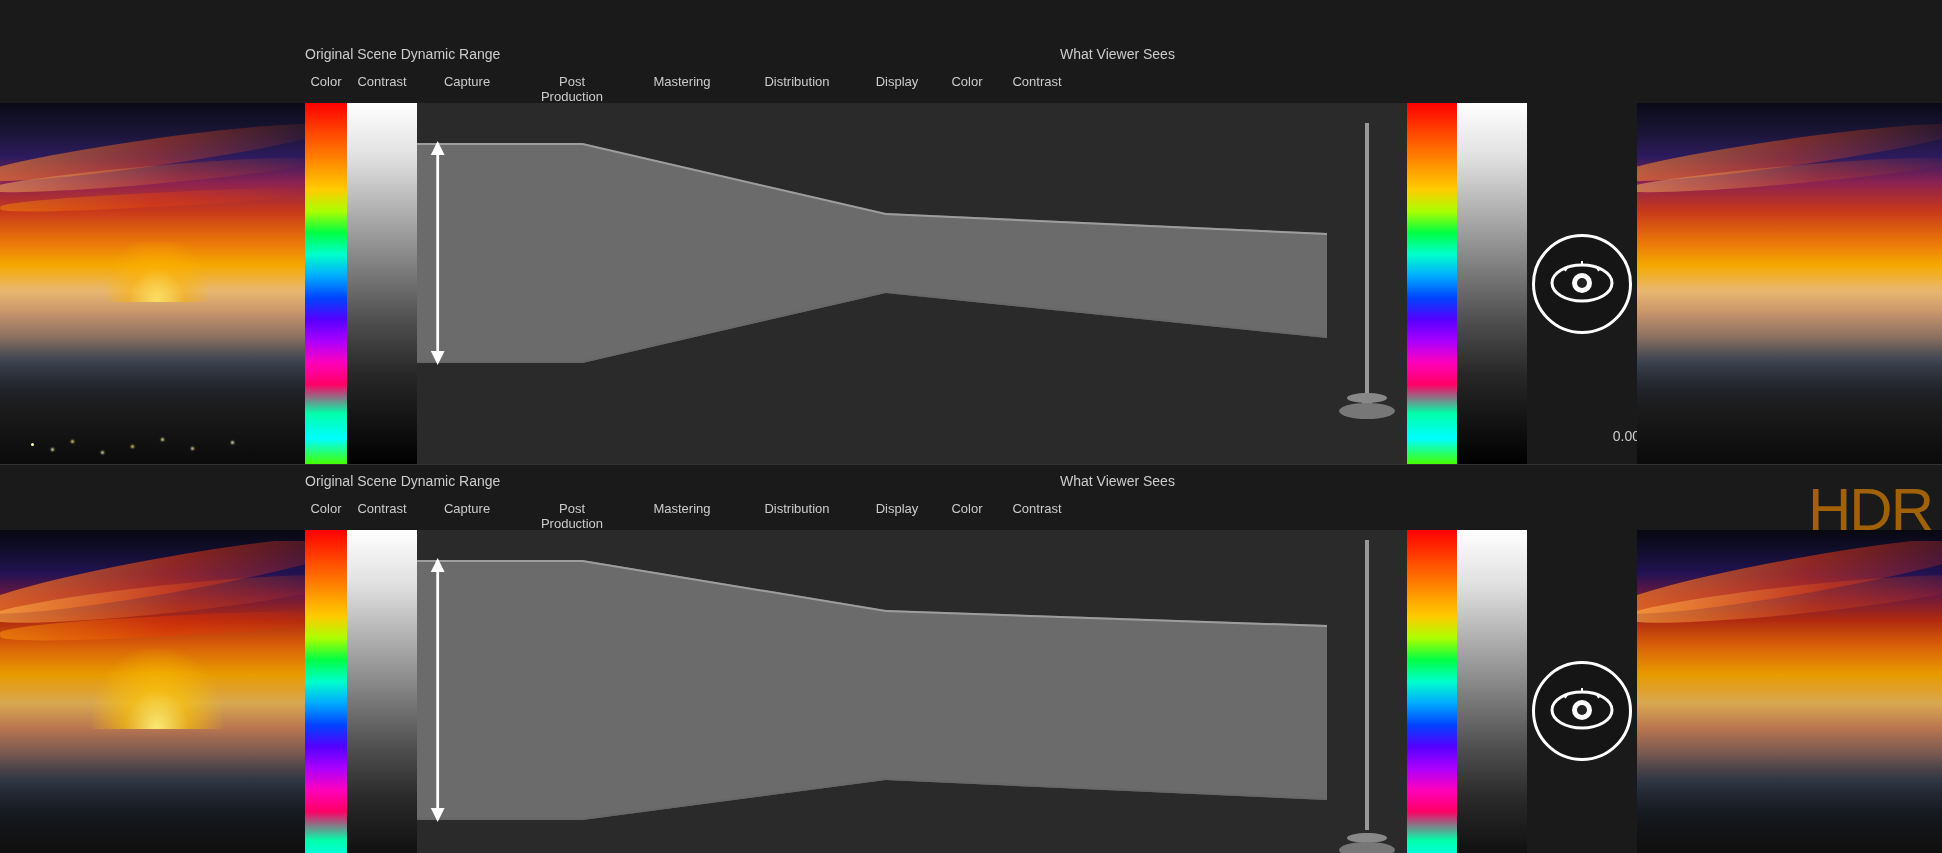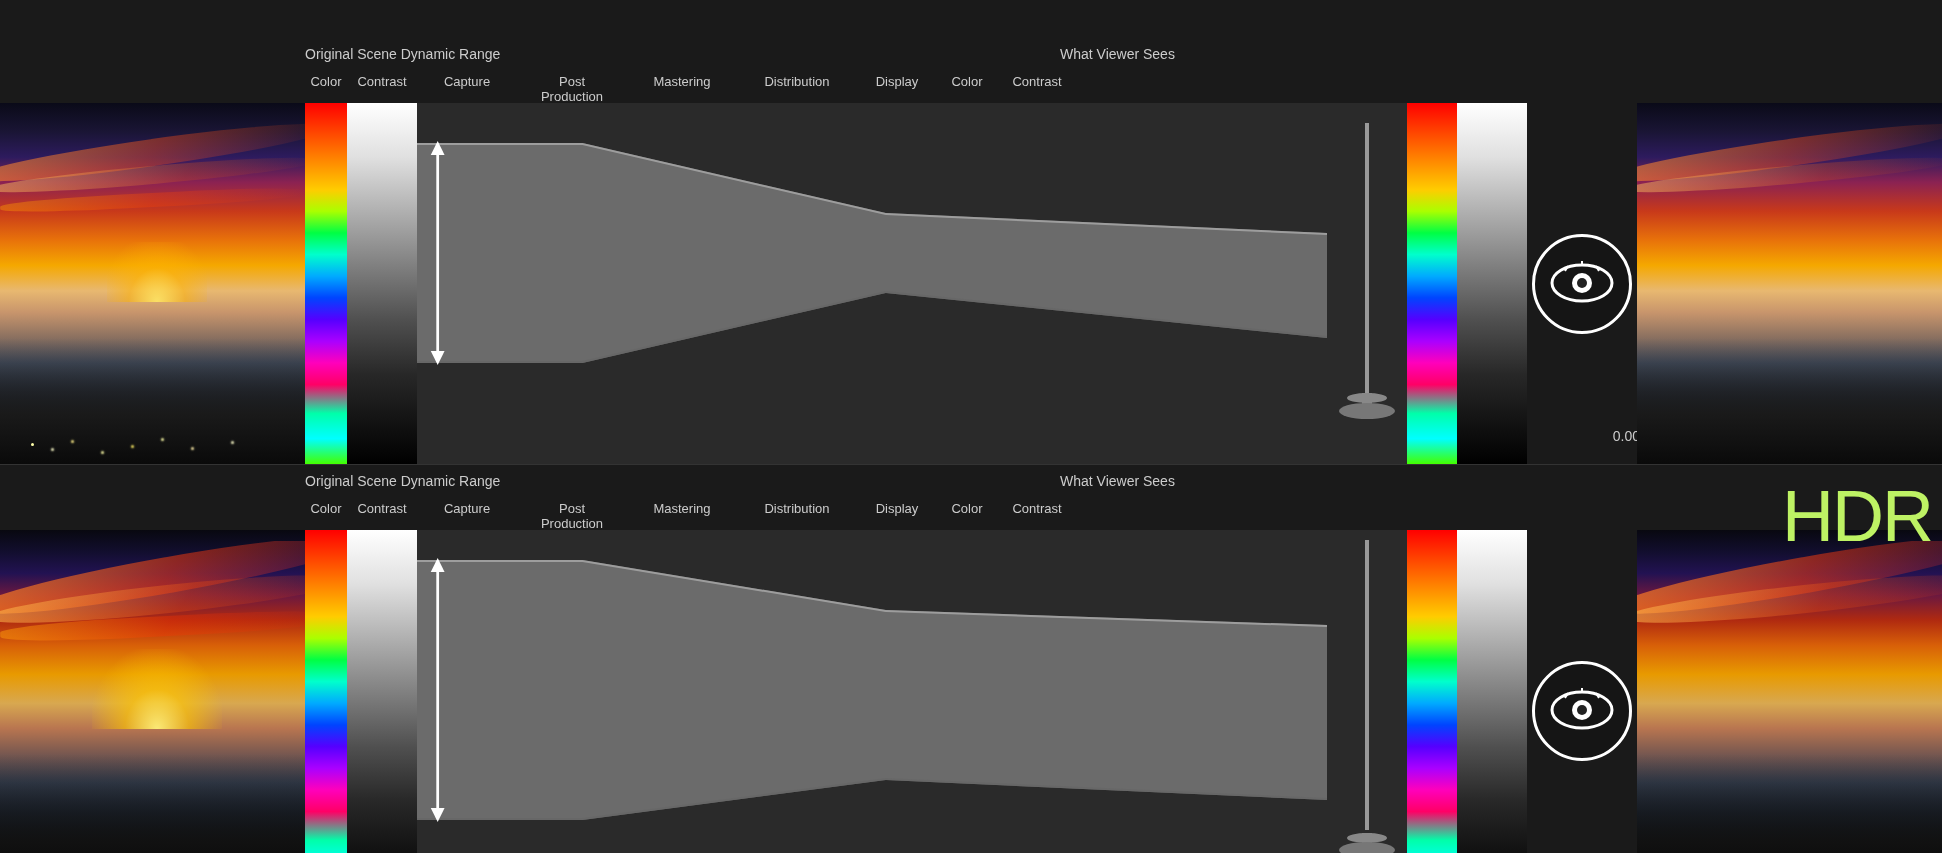--- a/index.html
+++ b/index.html
@@ -144,21 +144,21 @@
     </div>
   </div>
 
   <div style="position:absolute;top:426px;width:100%;height:1px;background:#333;"></div>
 
   <div class="row-container row-hdr-container">
 
     <div style="position:absolute;top:8px;left:305px;color:#ccc;font-size:14px;font-family:'Segoe UI',Arial,sans-serif;z-index:20;">Original Scene Dynamic Range</div>
     <div style="position:absolute;top:8px;left:1060px;color:#ccc;font-size:14px;font-family:'Segoe UI',Arial,sans-serif;z-index:20;">What Viewer Sees</div>
 
-    <div style="position:absolute;right:10px;top:10px;font-size:72px;font-weight:300;color:#bef264;font-family:'Segoe UI',Arial,sans-serif;letter-spacing:-2px;z-index:20;text-align:center;">HDR</div>
+    <div style="position:absolute;right:10px;top:10px;font-size:60px;font-weight:300;color:#a16207;font-family:'Segoe UI',Arial,sans-serif;letter-spacing:-2px;z-index:20;text-align:center;">HDR</div>
 
     <div style="position:absolute;top:36px;left:305px;right:0;display:flex;flex-direction:row;z-index:15;font-family:'Segoe UI',Arial,sans-serif;">
       <div style="width:42px;text-align:center;color:#ccc;font-size:13px;">Color</div>
       <div style="width:70px;text-align:center;color:#ccc;font-size:13px;">Contrast</div>
       <div style="width:100px;text-align:center;color:#ccc;font-size:13px;">Capture</div>
       <div style="width:110px;text-align:center;color:#ccc;font-size:13px;white-space:pre-line;">Post
 Production</div>
       <div style="width:110px;text-align:center;color:#ccc;font-size:13px;">Mastering</div>
       <div style="width:120px;text-align:center;color:#ccc;font-size:13px;">Distribution</div>
       <div style="width:80px;text-align:center;color:#ccc;font-size:13px;">Display</div>

